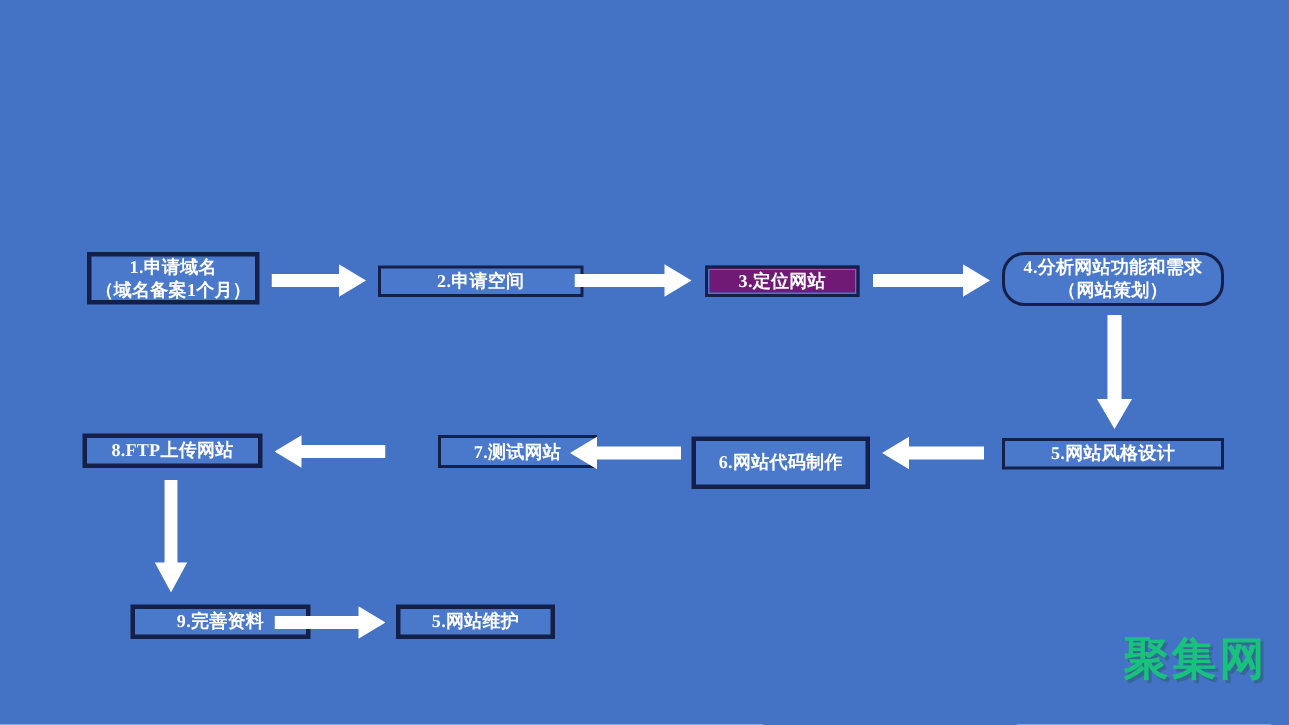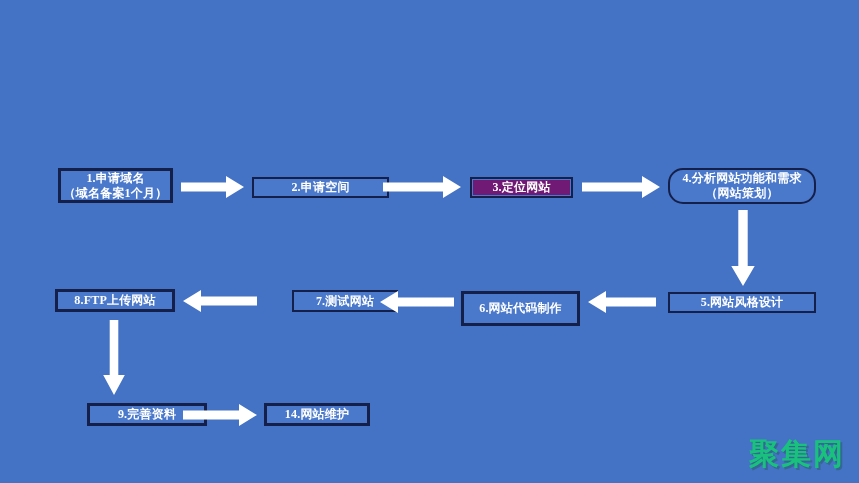--- a/index.html
+++ b/index.html
@@ -71,21 +71,21 @@
   
   .arrow {
     position: absolute;
   }
   .arrow svg { display: block; }
 
   
   #watermark {
     position: absolute;
     right: 14px;
-    bottom: 8px;
+    bottom: 23px;
     font-family: Liberation Sans, sans-serif;
     font-size: 30px;
     font-weight: bold;
     letter-spacing: 2px;
     color: #16C77A;
     text-shadow: 2px 2px 0 rgba(20,80,50,0.35);
     opacity: 0.95;
     user-select: none;
   }
 </style>
@@ -100,21 +100,21 @@
 （域名备案1个月）</div>
       <div class="node" style="left: 252px; top: 177px; width: 137px; height: 21px; background: rgb(74, 120, 203); border-color: rgb(20, 32, 74); color: rgb(255, 255, 255); box-shadow: rgb(74, 120, 203) 0px 0px 0px 1px inset;">2.申请空间</div>
       <div class="node" style="left: 470px; top: 177px; width: 103px; height: 21px; background: #701a75; border-color: rgb(20, 32, 74); color: rgb(255, 255, 255); box-shadow: rgb(74, 120, 203) 0px 0px 0px 1px inset;">3.定位网站</div>
       <div class="node" style="left: 668px; top: 168px; width: 148px; height: 36px; background: rgb(74, 120, 203); border-color: rgb(20, 32, 74); color: rgb(255, 255, 255); box-shadow: rgb(74, 120, 203) 0px 0px 0px 1px inset; border-radius: 15px;">4.分析网站功能和需求
 （网站策划）</div>
       <div class="node" style="left: 668px; top: 292px; width: 148px; height: 21px; background: rgb(74, 120, 203); border-color: rgb(20, 32, 74); color: rgb(255, 255, 255); box-shadow: rgb(74, 120, 203) 0px 0px 0px 1px inset; text-align: center;">5.网站风格设计</div>
       <div class="node thick" style="left: 461px; top: 291px; width: 119px; height: 35px; background: rgb(74, 120, 203); border-color: rgb(20, 32, 74); color: rgb(255, 255, 255); box-shadow: rgb(74, 120, 203) 0px 0px 0px 1px inset;">6.网站代码制作</div>
       <div class="node" style="left: 264px; top: 290px; width: 106px; height: 22px; background: rgb(74, 120, 203); border-color: rgb(20, 32, 74); color: rgb(255, 255, 255); box-shadow: rgb(74, 120, 203) 0px 0px 0px 1px inset; margin-left: 28px;">7.测试网站</div>
       <div class="node thick" style="left: 55px; top: 289px; width: 120px; height: 23px; background: rgb(74, 120, 203); border-color: rgb(20, 32, 74); color: #ffffff; box-shadow: rgb(74, 120, 203) 0px 0px 0px 1px inset;">8.FTP上传网站</div>
       <div class="node thick" style="left: 55px; top: 403px; width: 120px; height: 23px; background: rgb(74, 120, 203); border-color: rgb(20, 32, 74); color: rgb(255, 255, 255); box-shadow: rgb(74, 120, 203) 0px 0px 0px 1px inset; margin-left: 32px;">9.完善资料</div>
-      <div class="node thick" style="left: 264px; top: 403px; width: 106px; height: 23px; background: rgb(74, 120, 203); border-color: rgb(20, 32, 74); color: rgb(255, 255, 255); box-shadow: rgb(74, 120, 203) 0px 0px 0px 1px inset;">14.网站维护</div>
+      <div class="node thick" style="left: 264px; top: 403px; width: 106px; height: 23px; background: rgb(74, 120, 203); border-color: rgb(20, 32, 74); color: rgb(255, 255, 255); box-shadow: rgb(74, 120, 203) 0px 0px 0px 1px inset;">5.网站维护</div>
     </div>
   <div id="arrows-layer">
       <div class="arrow" style="left: 181px; top: 174px; width: 63px; height: 26px;">
         <svg width="63" height="26" viewBox="0 0 63 26">
           <polygon points="0.0,8.6 45.0,8.6 45.0,2.1 63.0,13.0 45.0,23.9 45.0,17.4 0.0,17.4" fill="#FFFFFF"></polygon>
         </svg>
       </div>
       <div class="arrow" style="left: 383px; top: 174px; width: 78px; height: 26px;">
         <svg width="78" height="26" viewBox="0 0 78 26">
           <polygon points="0.0,8.6 60.0,8.6 60.0,2.1 78.0,13.0 60.0,23.9 60.0,17.4 0.0,17.4" fill="#FFFFFF"></polygon>

